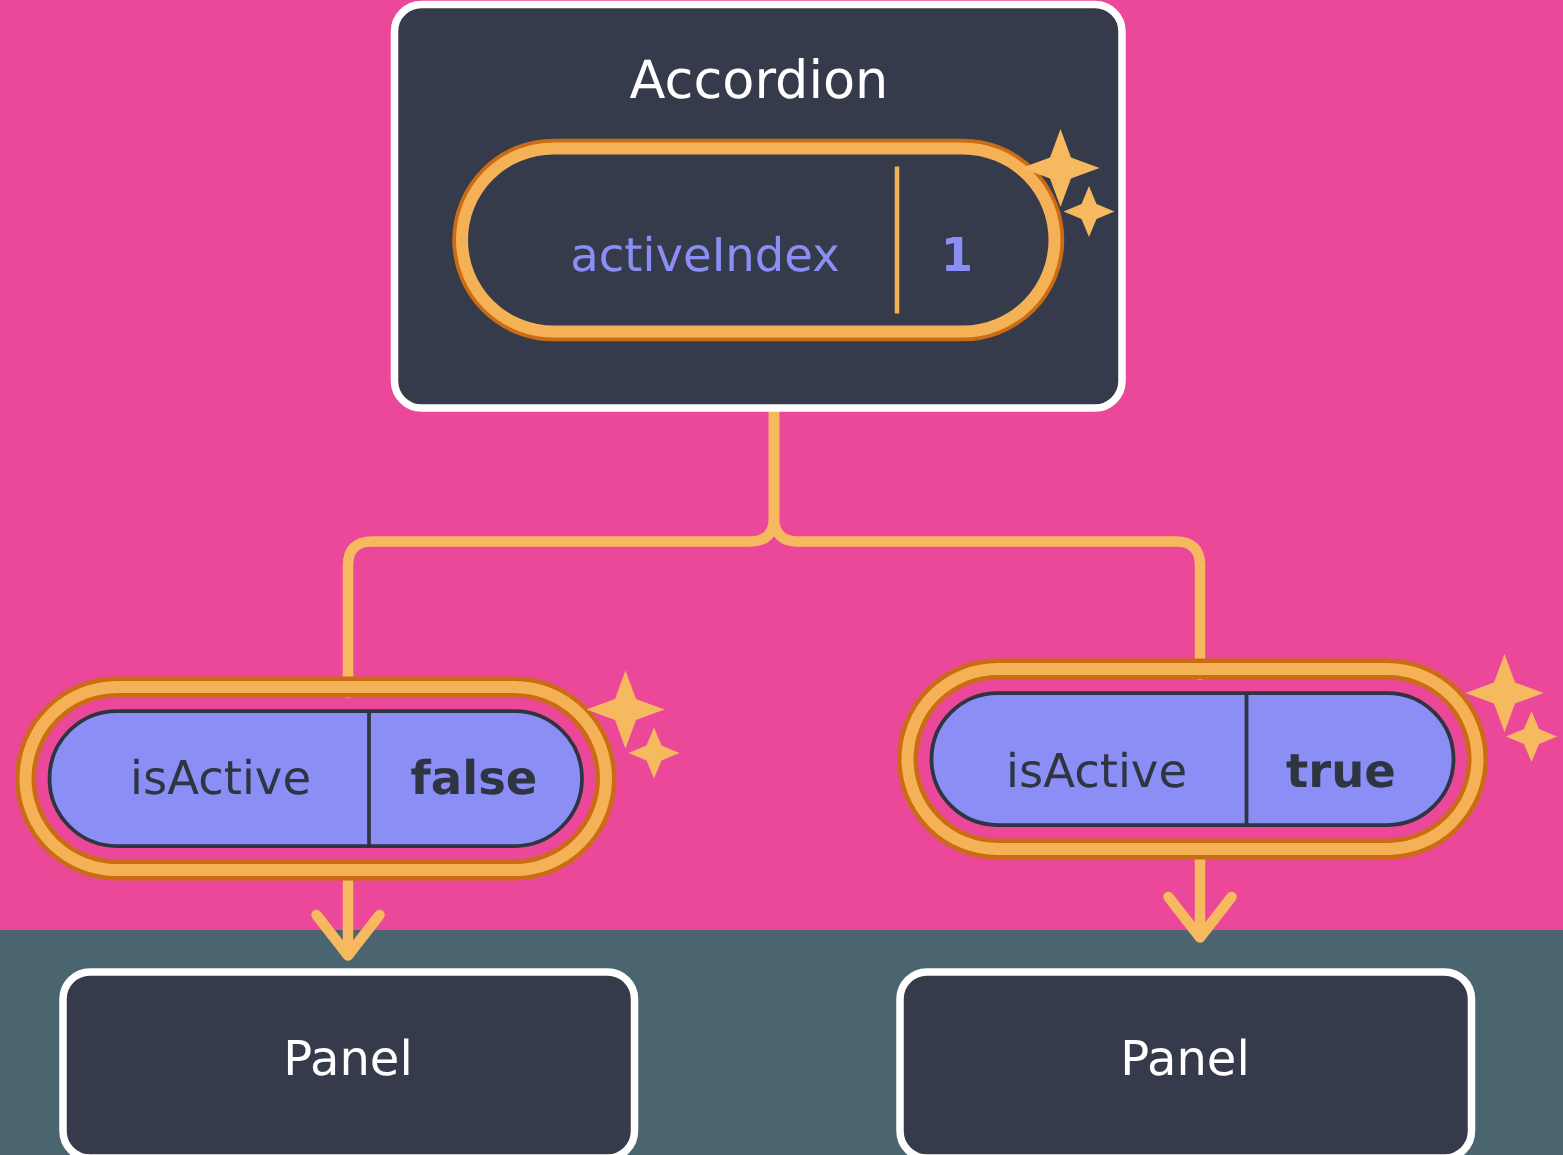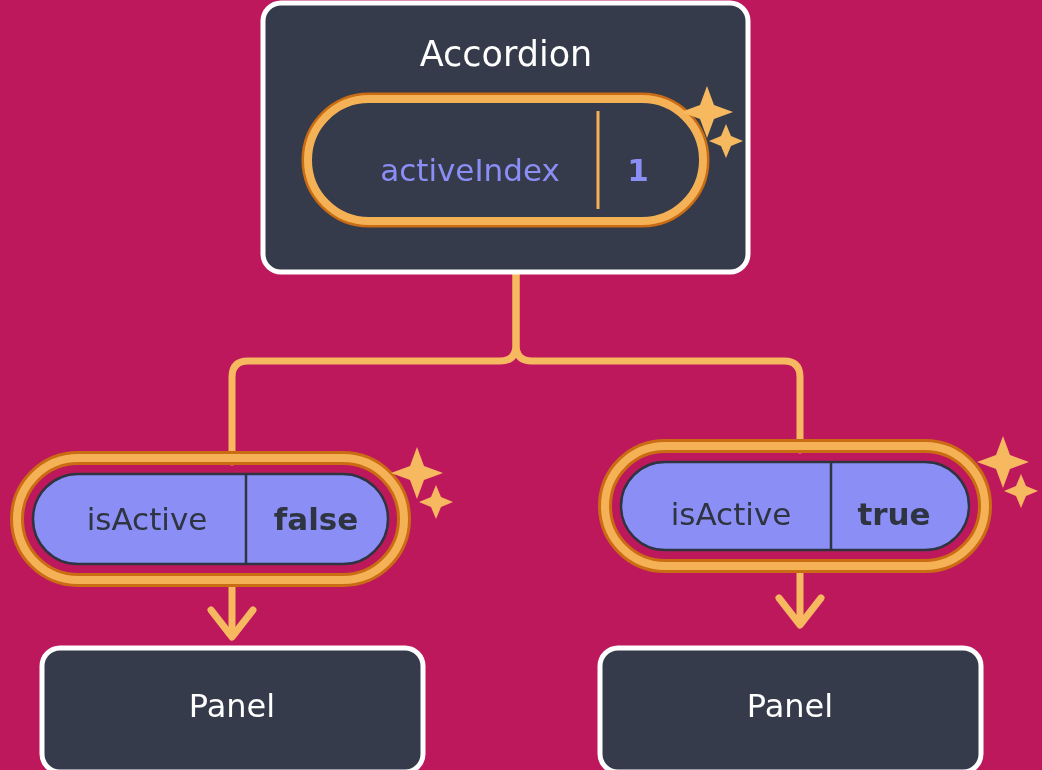--- a/index.html
+++ b/index.html
@@ -9,22 +9,22 @@
   }
   body {
     width: 1042px;
     height: 770px;
     overflow: hidden;
     font-family: "DejaVu Sans", sans-serif;
   }
   #stage {
     position: relative;
     width: 1042px;
-    height: 770px;
-    background: #be185d;
+    height: 620px;
+    background: #ec4899;
   }
   #diagram {
     position: absolute;
     top: 0;
     left: 0;
     width: 1042px;
     height: 770px;
     display: block;
   }
   .node-title {

